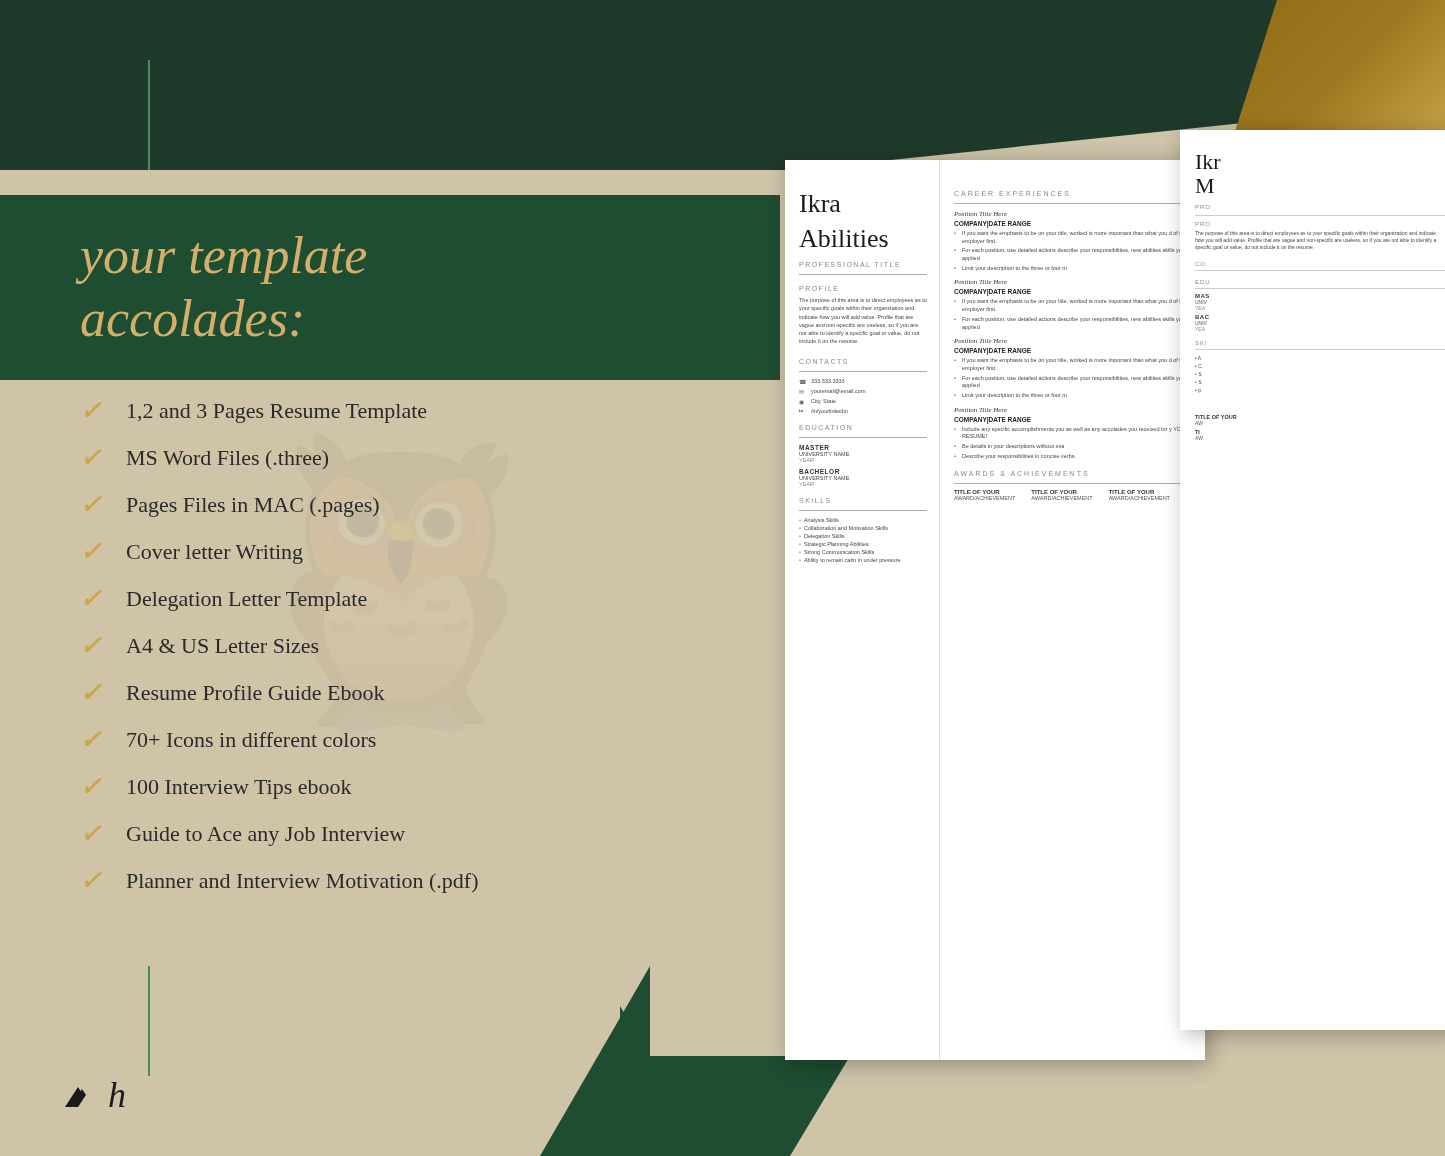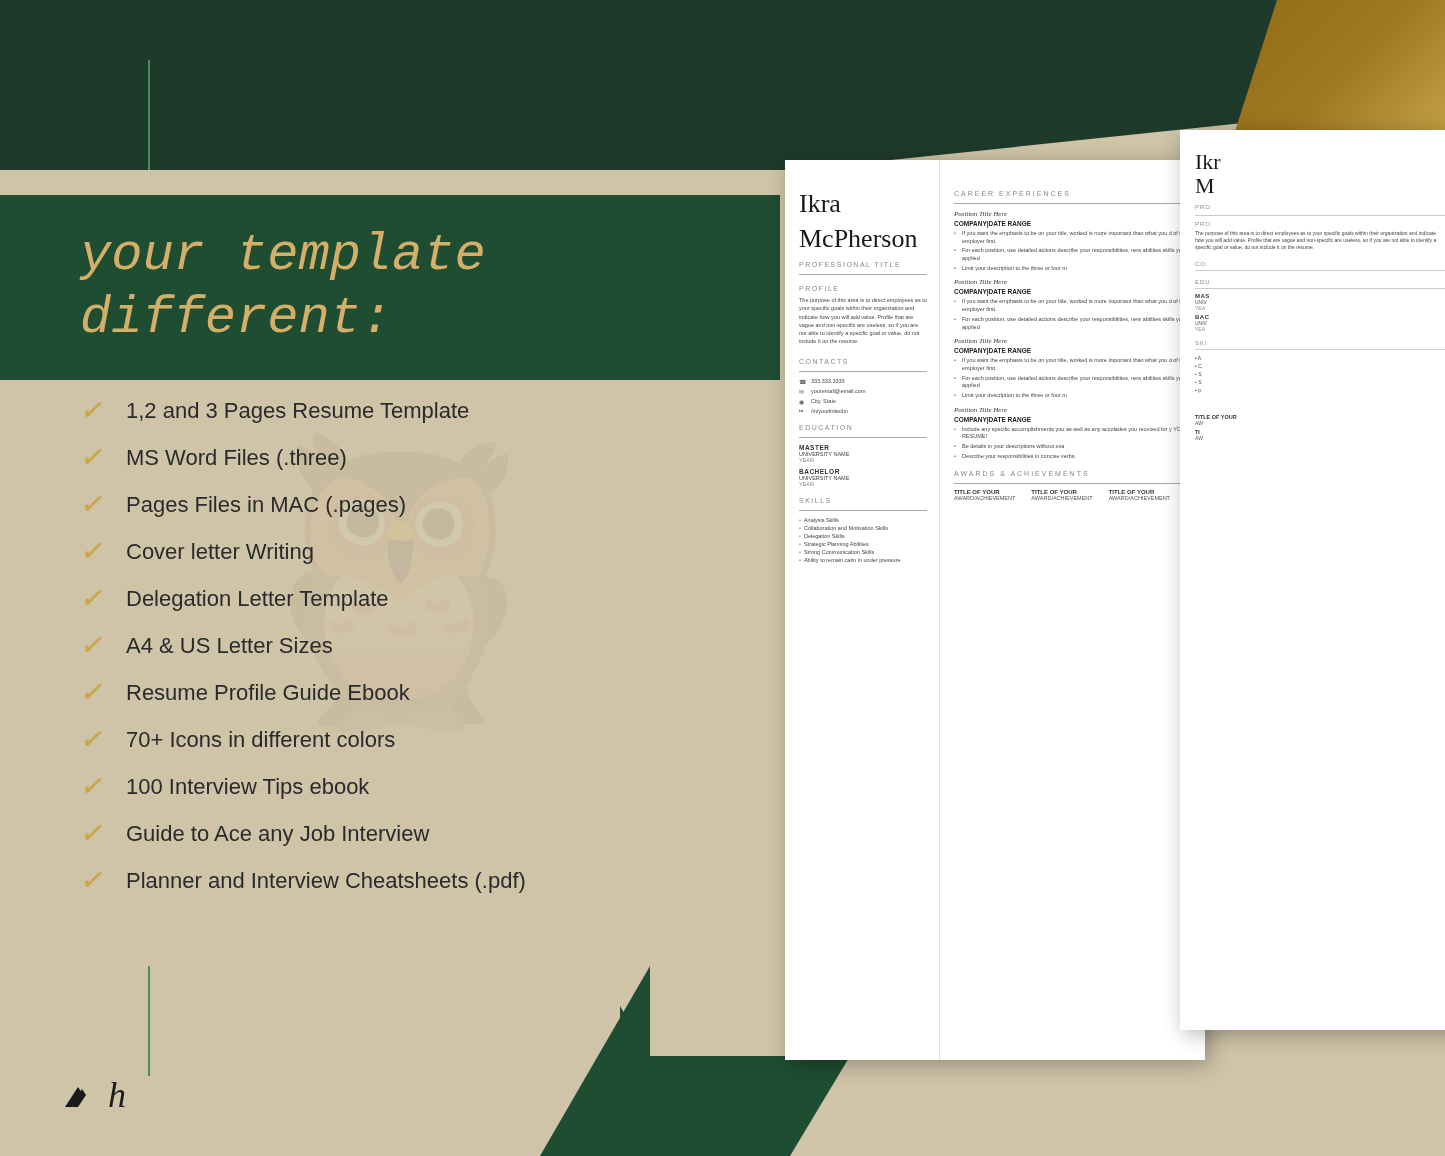--- a/index.html
+++ b/index.html
@@ -68,21 +68,21 @@
       left: 0;
       width: 780px;
       height: 185px;
       background: #1e4d32;
       display: flex;
       align-items: center;
       padding-left: 80px;
     }
 
     .banner-text {
-      font-family: Liberation Mono, monospace;
+      font-family: Liberation Serif, serif;
       font-style: italic;
       font-size: 52px;
       color: #d4af6a;
       line-height: 1.2;
       font-weight: normal;
     }
 
     
     .features-area {
       position: absolute;
@@ -101,21 +101,21 @@
     .checkmark {
       color: #c9a84c;
       font-size: 26px;
       font-style: italic;
       font-family: Georgia, serif;
       min-width: 30px;
       font-weight: bold;
     }
 
     .feature-text {
-      font-family: Liberation Sans, sans-serif;
+      font-family: Liberation Serif, serif;
       font-size: 22px;
       color: #2a2a2a;
       font-weight: 500;
     }
 
     
     .logo-area {
       position: absolute;
       bottom: 40px;
       left: 60px;
@@ -361,21 +361,21 @@
 <div class="top-band"></div>
 
 <div class="diagonal-brown"></div>
 
 <div class="vert-line-left"></div>
 <div class="vert-line-bottom"></div>
 
 <div class="green-banner">
   <div class="banner-text">
     <span>your template</span><br>
-    <span>different:</span>
+    <span>accolades:</span>
   </div>
 </div>
 
 <div class="watermark">🦉</div>
 
 <div class="features-area">
 
 <div class="feature-item">
       <span class="checkmark" style="color:#c9a84c;font-style:italic;">✓</span>
       <span class="feature-text">1,2 and 3 Pages Resume Template</span>
@@ -411,42 +411,42 @@
     <div class="feature-item">
       <span class="checkmark" style="color:#c9a84c;font-style:italic;">✓</span>
       <span class="feature-text">100 Interview Tips ebook</span>
     </div>
     <div class="feature-item">
       <span class="checkmark" style="color:#c9a84c;font-style:italic;">✓</span>
       <span class="feature-text">Guide to Ace any Job Interview</span>
     </div>
     <div class="feature-item">
       <span class="checkmark" style="color:#c9a84c;font-style:italic;">✓</span>
-      <span class="feature-text">Planner and Interview Cheatsheets (.pdf)</span>
+      <span class="feature-text">Planner and Interview Motivation (.pdf)</span>
     </div>
   </div>
 
 <div style="position:absolute;bottom:0;left:540px;width:0;height:0;border-left:110px solid transparent;border-bottom:190px solid #1e4d32;"></div>
 <div style="position:absolute;bottom:0;left:620px;width:0;height:0;border-right:90px solid transparent;border-bottom:150px solid #1e4d32;border-left:0px solid transparent;"></div>
 <div style="position:absolute;bottom:0;left:650px;width:140px;height:100px;background:#1e4d32;"></div>
 <div style="position:absolute;bottom:0;left:790px;width:0;height:0;border-left:60px solid #1e4d32;border-bottom:100px solid transparent;"></div>
 
 <div class="logo-area">
   <svg width="40" height="32" viewBox="0 0 40 32">
     <path d="M5,28 L18,8 L22,14 L12,28 Z" fill="#1a1a1a"></path>
     <path d="M12,28 L22,10 L26,16 L18,28 Z" fill="#1a1a1a"></path>
   </svg>
   <span class="logo-letter">h</span>
 </div>
 
 <div class="resume-doc">
 
   <div class="resume-left-col">
     <div class="resume-name">Ikra</div>
-    <div class="resume-name resume-name-last">McPherson</div>
+    <div class="resume-name resume-name-last">Abilities</div>
     <div class="resume-prof-title">PROFESSIONAL TITLE</div>
     <div class="resume-divider"></div>
     <div class="resume-section-title">PROFILE</div>
     <div class="resume-body-text">The purpose of this area is to direct employees as to your specific goals within their organization and indicate how you will add value. Profile that are vague and non-specific are useless, so if you are not able to identify a specific goal or value, do not include it on the resume.</div>
     <div class="resume-section-title" style="margin-top:12px;">CONTACTS</div>
     <div class="resume-divider"></div>
     <div class="contact-item">
       <span class="contact-icon">☎</span>
       <span class="contact-text">333.333.3333</span>
     </div>

